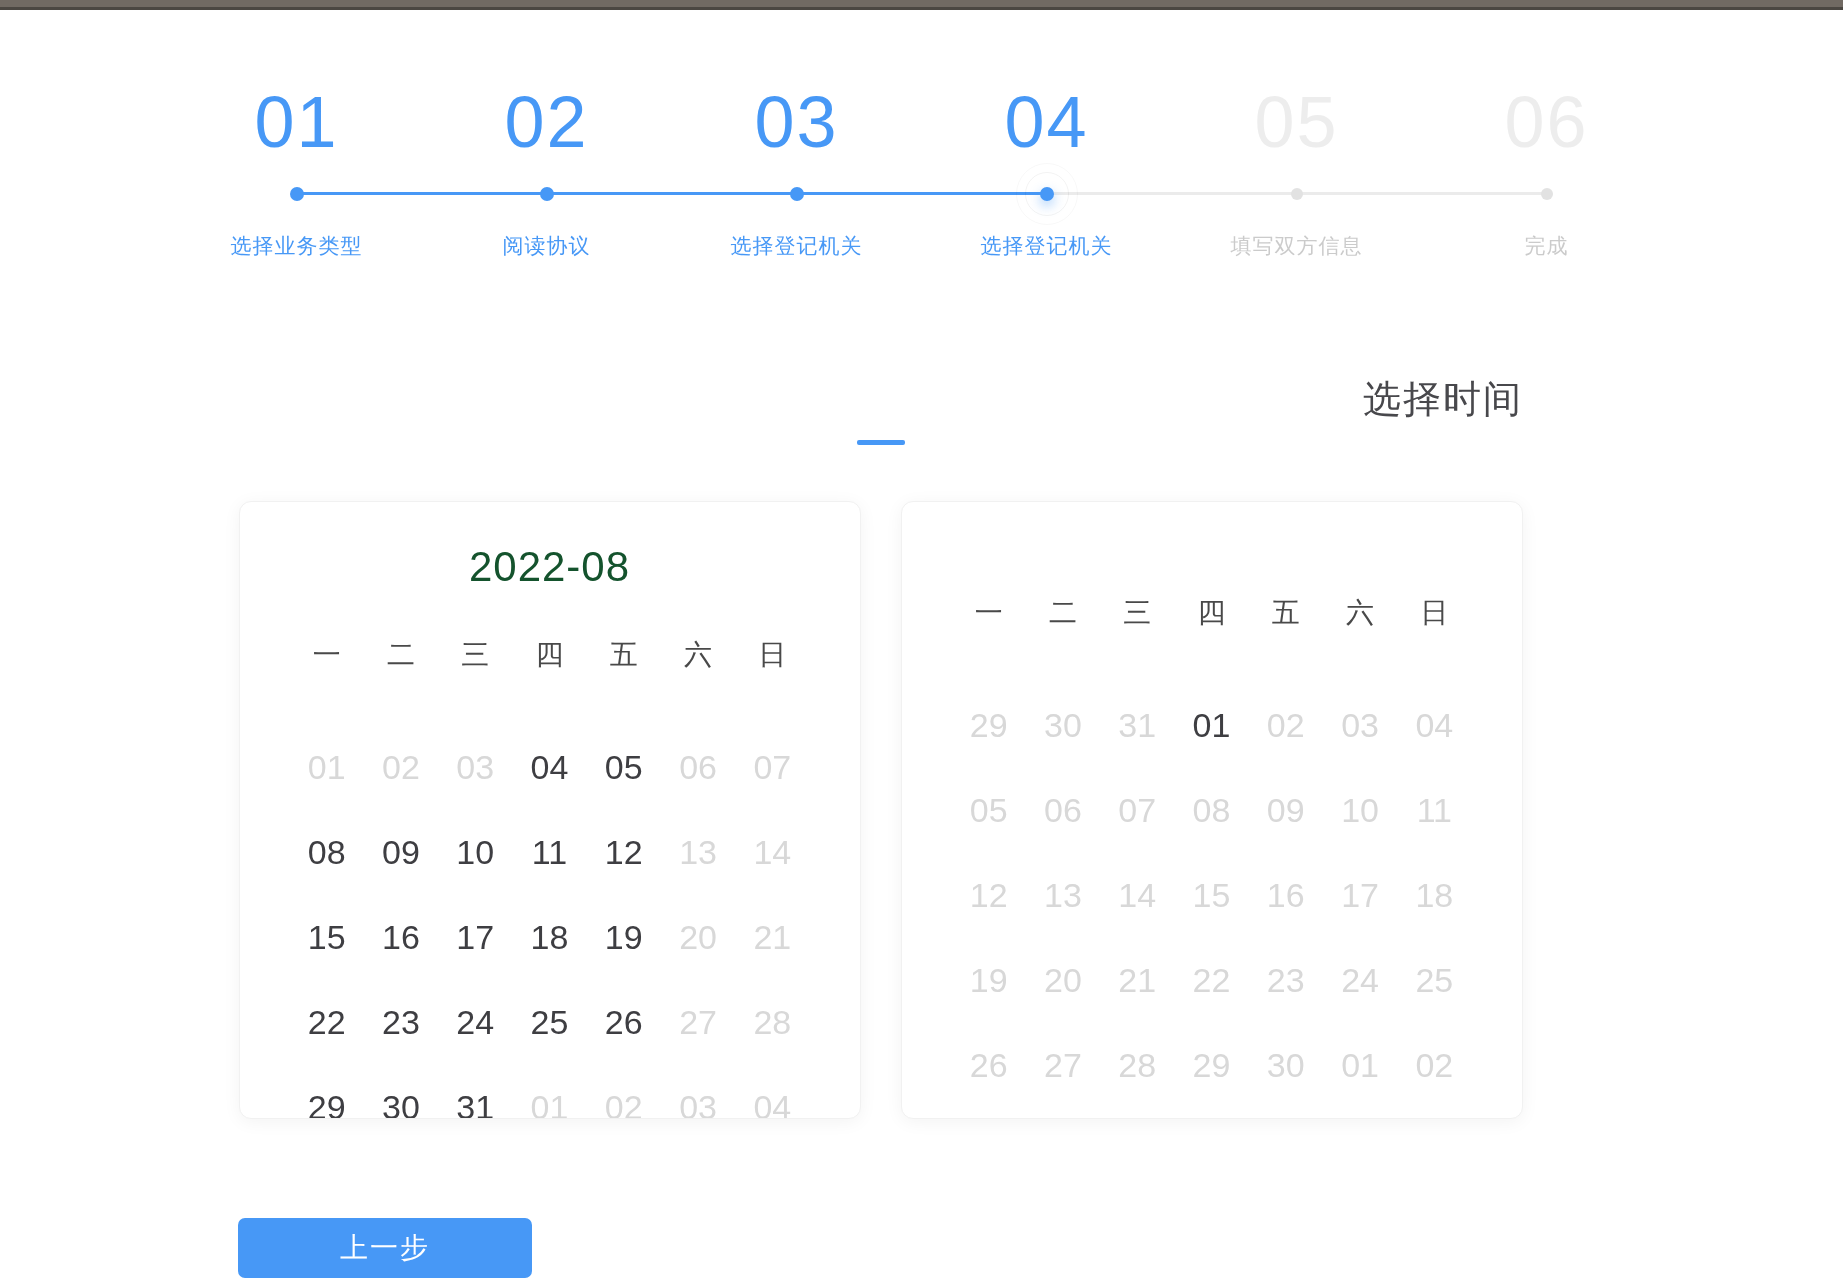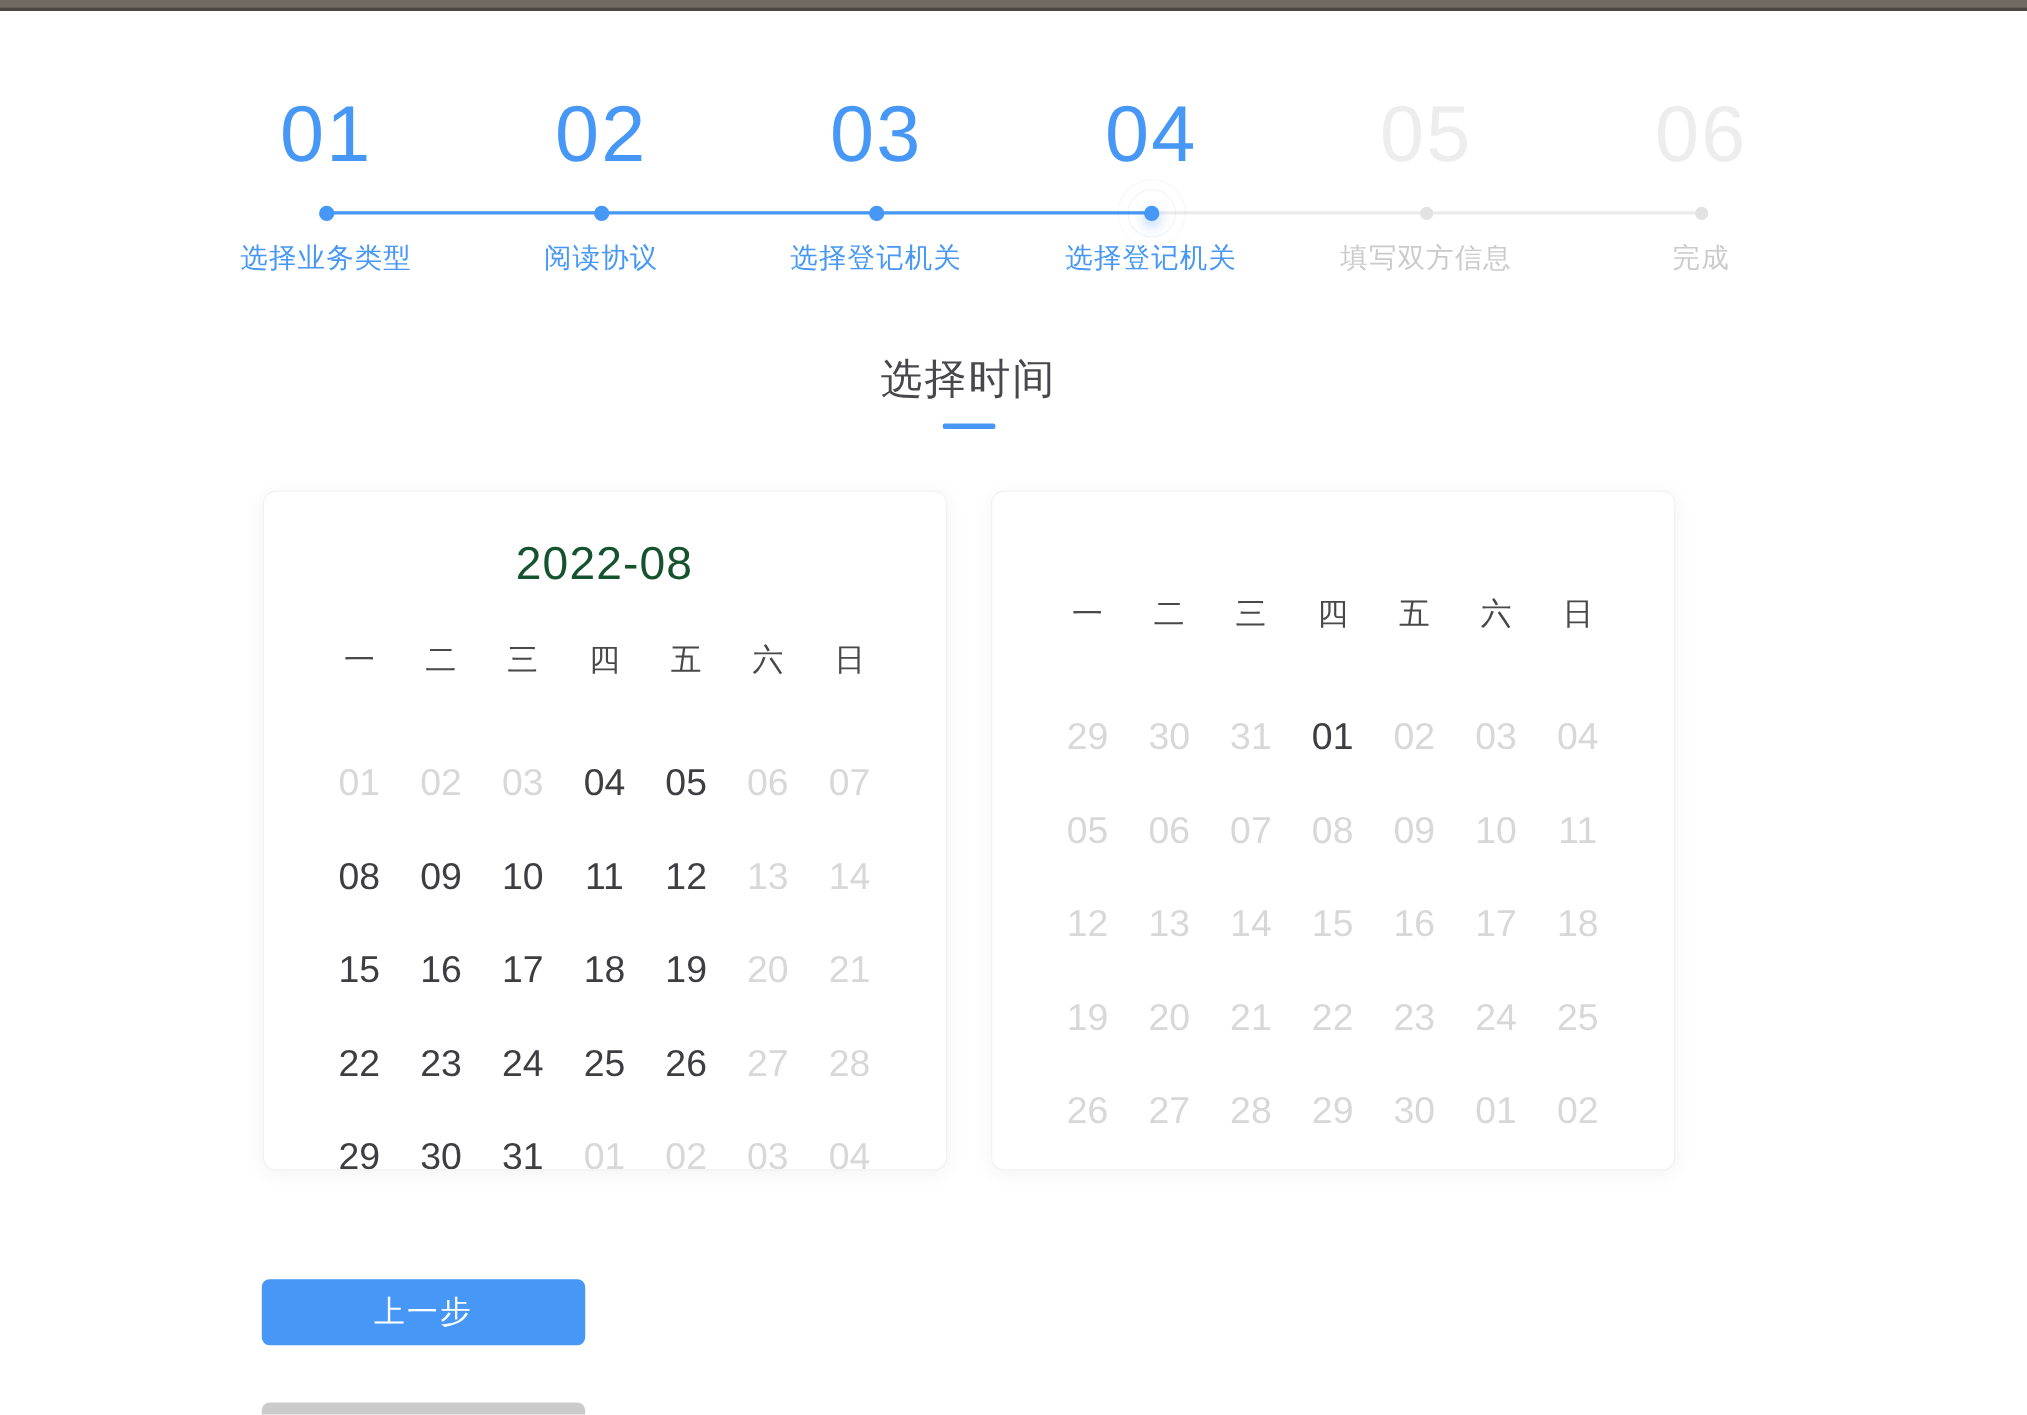--- a/index.html
+++ b/index.html
@@ -38,25 +38,25 @@
   .step.done .dot{width:14px;height:14px;background:var(--accent);}
   .step.pending .dot{width:12px;height:12px;background:#E2E2E2;}
   .step.active .dot{
     width:12px;height:12px;background:#fff;border:7px solid var(--accent);
     box-shadow:0 5px 12px rgba(71,152,246,.45);
   }
   .halo{position:absolute;left:50%;top:50%;transform:translate(-50%,-50%);
     border-radius:50%;border:1px solid rgba(0,0,0,0.05);z-index:1;background:transparent;}
   .halo1{width:44px;height:44px;}
   .halo2{width:62px;height:62px;border-color:rgba(0,0,0,0.03);}
-  .step-label{font-size:25px;color:var(--accent);letter-spacing:1px;}
+  .step-label{margin-top:14px;font-size:21px;color:var(--accent);letter-spacing:1px;}
   .step.pending .step-label{color:var(--pending-text);}
   
   .content{width:1285px;margin-left:238px;}
-  .section-title{margin-top:68px;text-align:center;}
+  .section-title{margin-top:114px;text-align:right;}
   .section-title h2{font-size:38px;font-weight:500;color:var(--heading);letter-spacing:2px;}
   .title-underline{width:48px;height:5px;background:var(--accent);margin:15px auto 0;border-radius:2px;}
   
   .cards{display:flex;gap:40px;justify-content:center;margin-top:56px;}
   .cal-card{
     width:622px;height:618px;background:#fff;border:1px solid #F1F1F1;border-radius:12px;
     box-shadow:0 3px 18px rgba(0,0,0,0.05);padding-top:44px;overflow:hidden;
   }
   .cal-month{font-size:42px;line-height:42px;color:#14532d;text-align:center;letter-spacing:1px;}
   .cal-grid{display:grid;grid-template-columns:repeat(7,1fr);text-align:center;padding:0 50px;}

